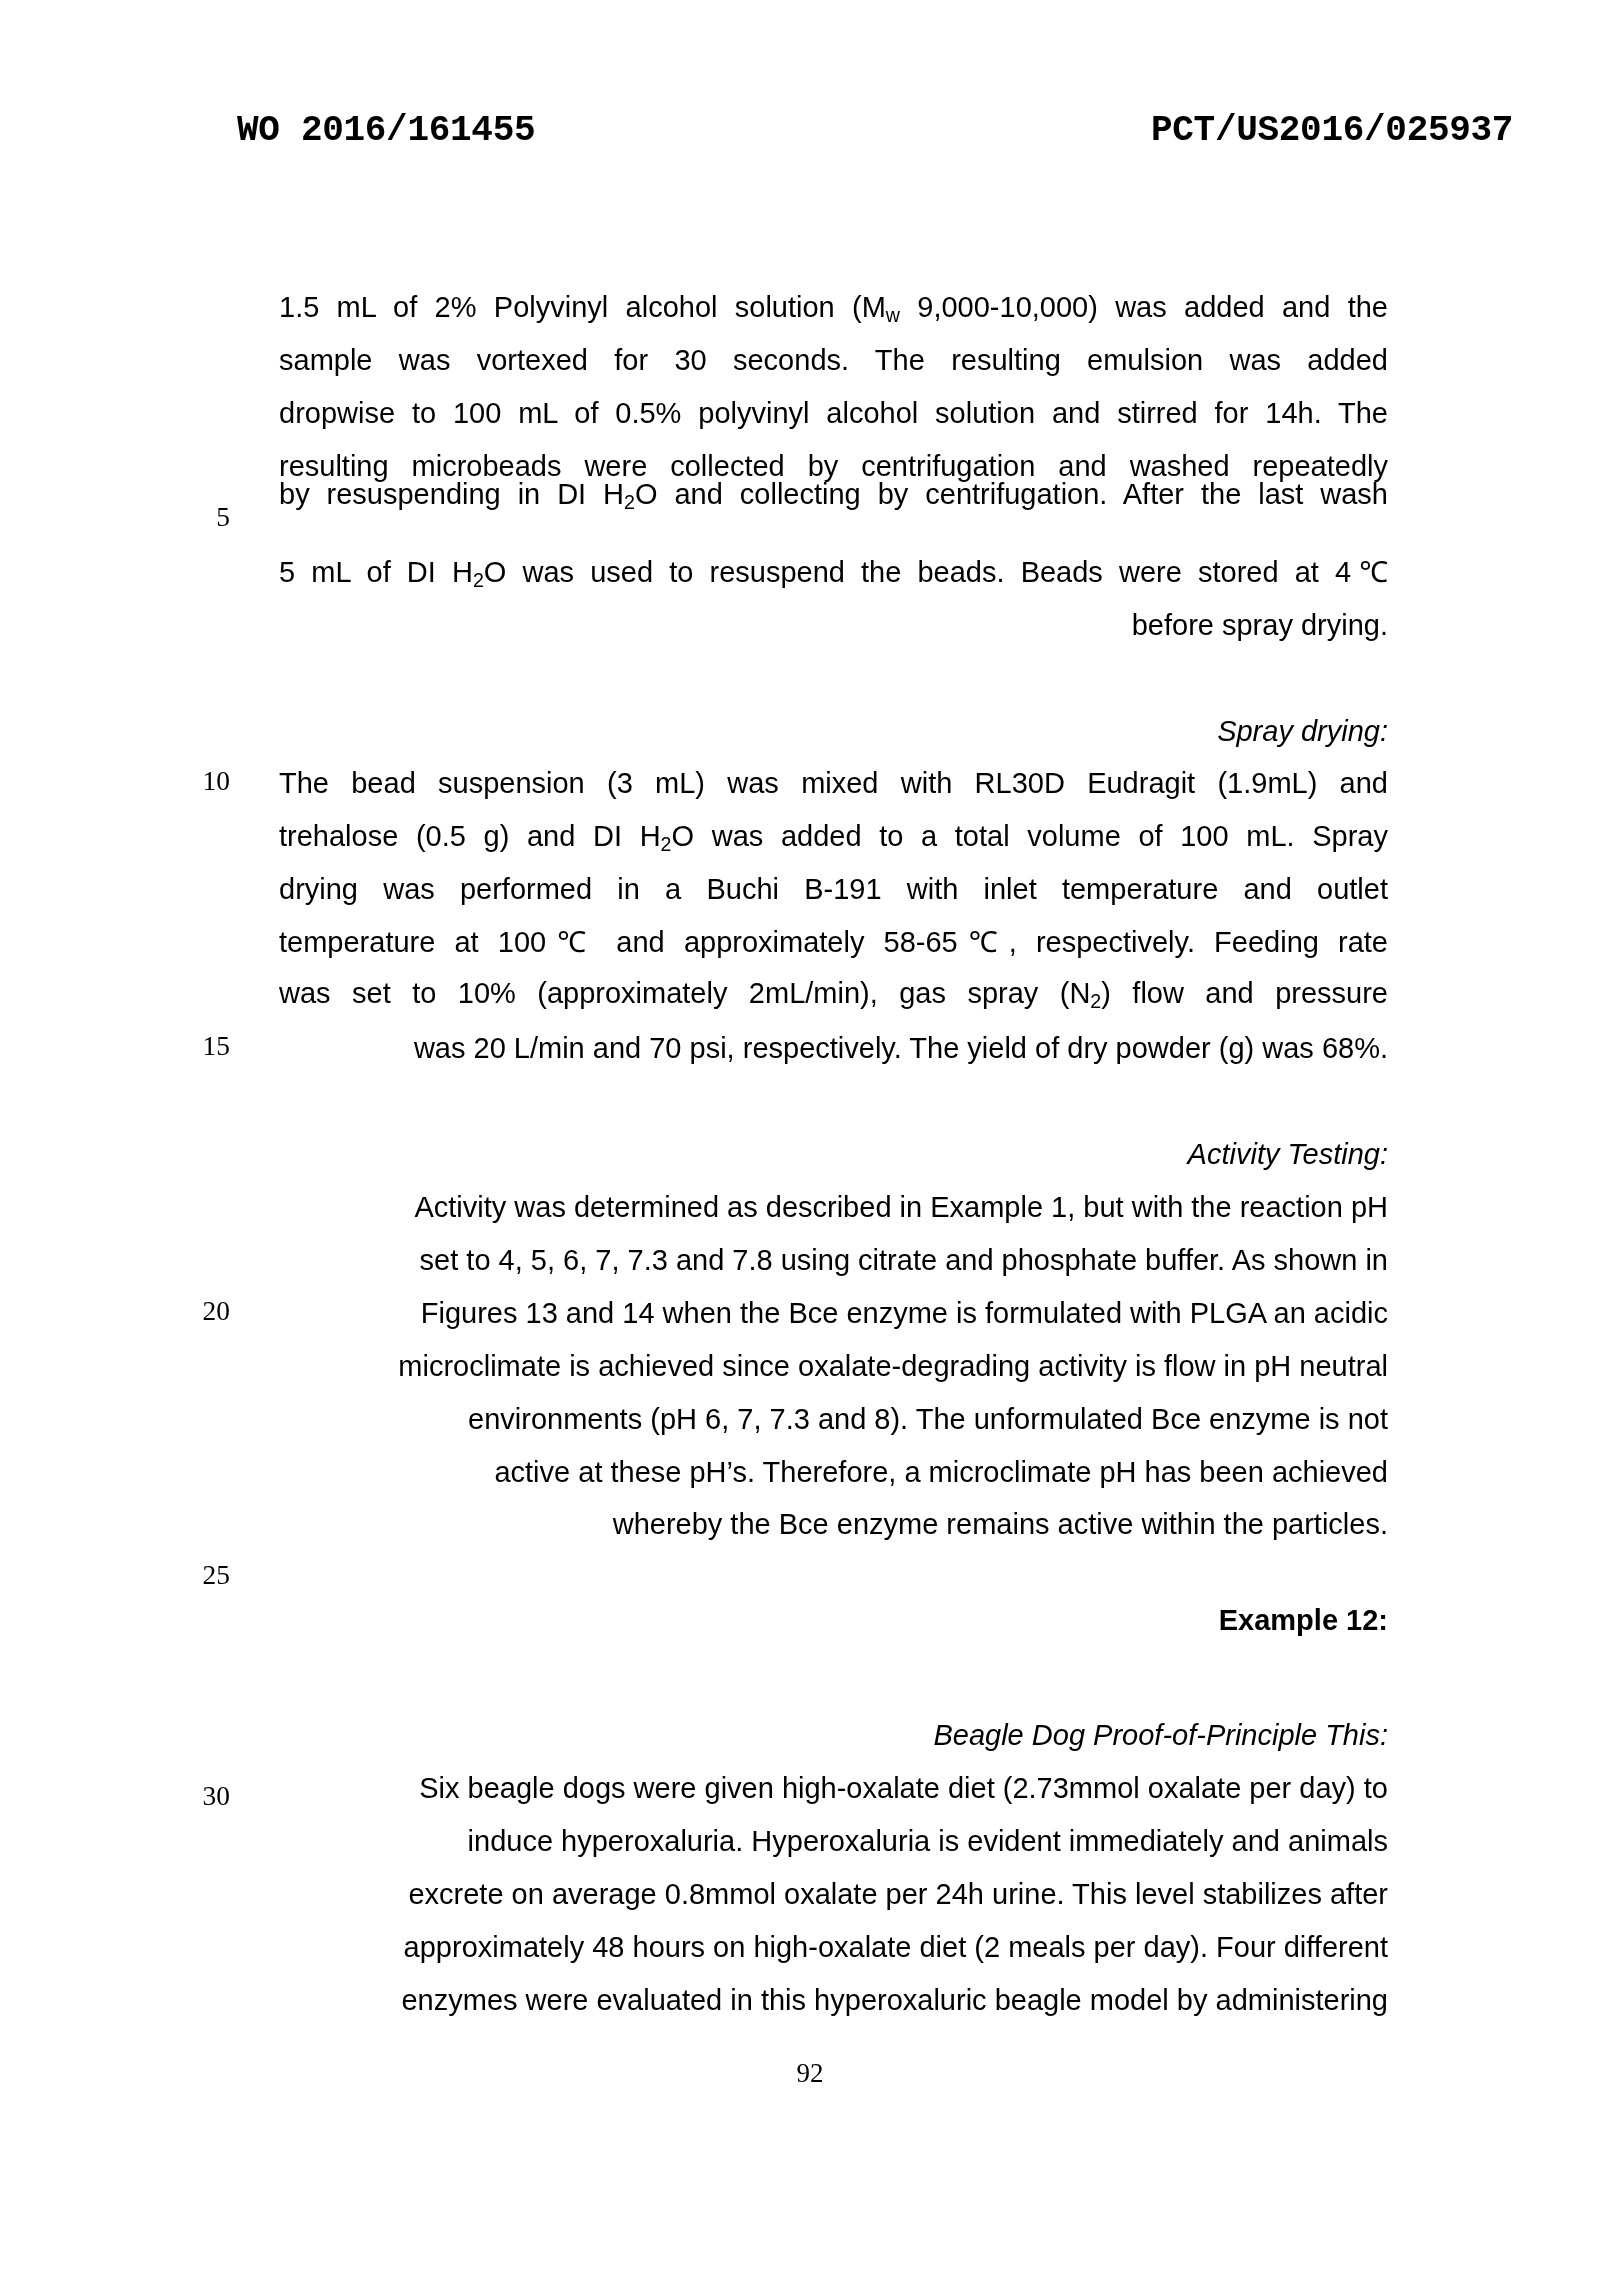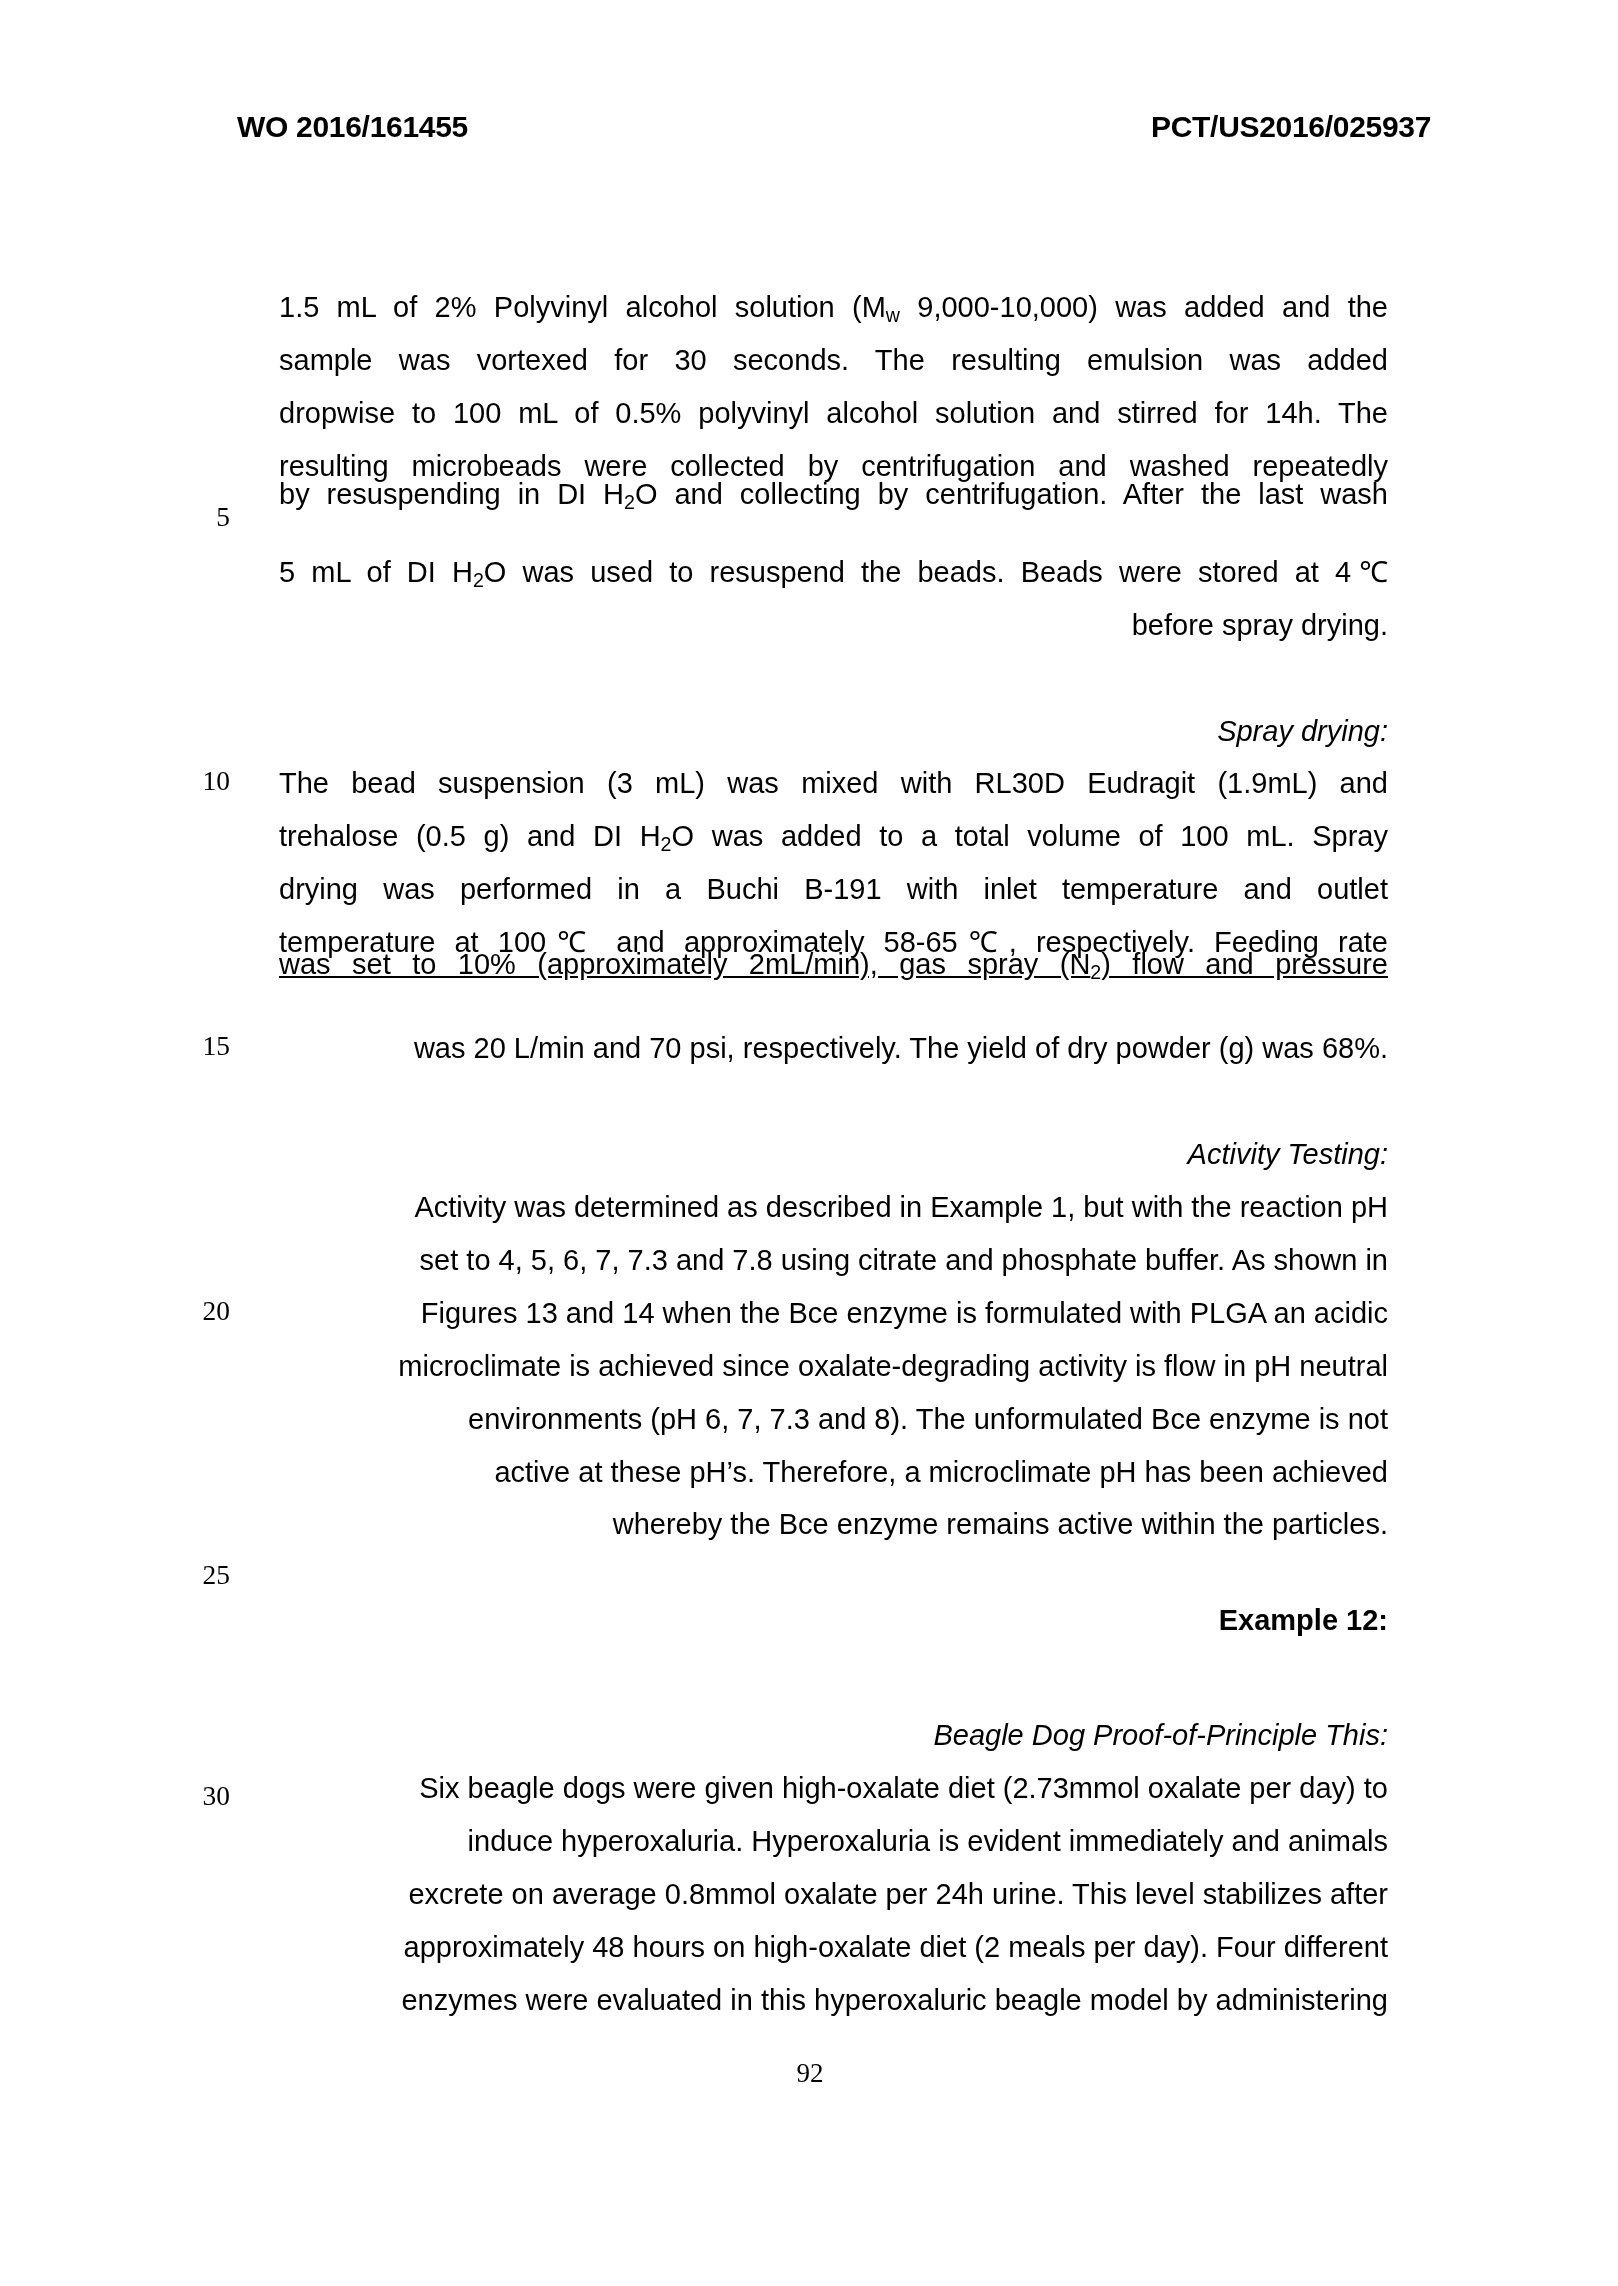--- a/index.html
+++ b/index.html
@@ -1,17 +1,17 @@
 <!DOCTYPE html>
 <html><head>
 <meta charset="utf-8">
 <style>
   html, body { margin: 0; padding: 0; background: #ffffff; }
   body { width: 1618px; height: 2287px; position: relative; overflow: hidden; color: #000; }
-  .hdr { position: absolute; top: 110px; font-family: Liberation Sans, sans-serif; font-weight: bold; font-size: 30px; letter-spacing: -0.3px; }
+  .hdr { position: absolute; top: 110px; font-family: Liberation Mono, monospace; font-weight: bold; font-size: 36px; letter-spacing: -0.3px; }
   #hdr-left { left: 237px; }
   #hdr-right { left: 1151px; }
   .line { position: absolute; left: 279px; width: 1109px; font-family: "Liberation Sans", sans-serif; font-size: 29px; line-height: 33px; white-space: nowrap; text-align: right; }
   .just { text-align: justify; text-align-last: justify; }
   .it { font-style: italic; }
   .bold { font-weight: bold; }
   .lnum { position: absolute; width: 49px; left: 181px; text-align: right; font-family: "Liberation Serif", serif; font-size: 27.4px; line-height: 33px; }
   sub { font-size: 19.6px; line-height: 0; vertical-align: -4.9px; }
   .pnum { position: absolute; left: 761px; width: 98px; text-align: center; top: 2058px; font-family: "Liberation Serif", serif; font-size: 27px; }
 </style>
@@ -27,21 +27,21 @@
     <div class="line just" style="top: 397px;"><span>dropwise to 100 mL of 0.5% polyvinyl alcohol solution and stirred for 14h. The</span></div>
     <div class="line just" style="top: 450px;"><span>resulting microbeads were collected by centrifugation and washed repeatedly</span></div>
     <div class="line just" style="top: 478px;"><span>by resuspending in DI H</span><sub>2</sub><span>O and collecting by centrifugation. After the last wash</span></div>
     <div class="line just" style="top: 556px;"><span>5 mL of DI H</span><sub>2</sub><span>O was used to resuspend the beads. Beads were stored at 4℃</span></div>
     <div class="line " style="top: 609px;"><span>before spray drying.</span></div>
     <div class="line it" style="top: 715px;">Spray drying:</div>
     <div class="line just" style="top: 767px;"><span>The bead suspension (3 mL) was mixed with RL30D Eudragit (1.9mL) and</span></div>
     <div class="line just" style="top: 820px;"><span>trehalose (0.5 g) and DI H</span><sub>2</sub><span>O was added to a total volume of 100 mL. Spray</span></div>
     <div class="line just" style="top: 873px;"><span>drying was performed in a Buchi B-191 with inlet temperature and outlet</span></div>
     <div class="line just" style="top: 926px;"><span>temperature at 100℃ and approximately 58-65℃, respectively. Feeding rate</span></div>
-    <div class="line just" style="top: 948px; text-decoration: underline;"><span>was set to 10% (approximately 2mL/min), gas spray (N</span><sub>2</sub><span>) flow and pressure</span></div>
+    <div class="line just" style="top: 977px;"><span>was set to 10% (approximately 2mL/min), gas spray (N</span><sub>2</sub><span>) flow and pressure</span></div>
     <div class="line " style="top: 1032px;"><span>was 20 L/min and 70 psi, respectively. The yield of dry powder (g) was 68%.</span></div>
     <div class="line it" style="top: 1138px;">Activity Testing:</div>
     <div class="line " style="top: 1191px;"><span>Activity was determined as described in Example 1, but with the reaction pH</span></div>
     <div class="line " style="top: 1244px;"><span>set to 4, 5, 6, 7, 7.3 and 7.8 using citrate and phosphate buffer. As shown in</span></div>
     <div class="line " style="top: 1297px;"><span>Figures 13 and 14 when the Bce enzyme is formulated with PLGA an acidic</span></div>
     <div class="line " style="top: 1350px;"><span>microclimate is achieved since oxalate-degrading activity is flow in pH neutral</span></div>
     <div class="line " style="top: 1403px;"><span>environments (pH 6, 7, 7.3 and 8).  The unformulated Bce enzyme is not</span></div>
     <div class="line " style="top: 1456px;"><span>active at these pH’s.  Therefore, a microclimate pH has been achieved</span></div>
     <div class="line " style="top: 1508px;"><span>whereby the Bce enzyme remains active within the particles.</span></div>
     <div class="line bold" style="top: 1604px;">Example 12:</div>

